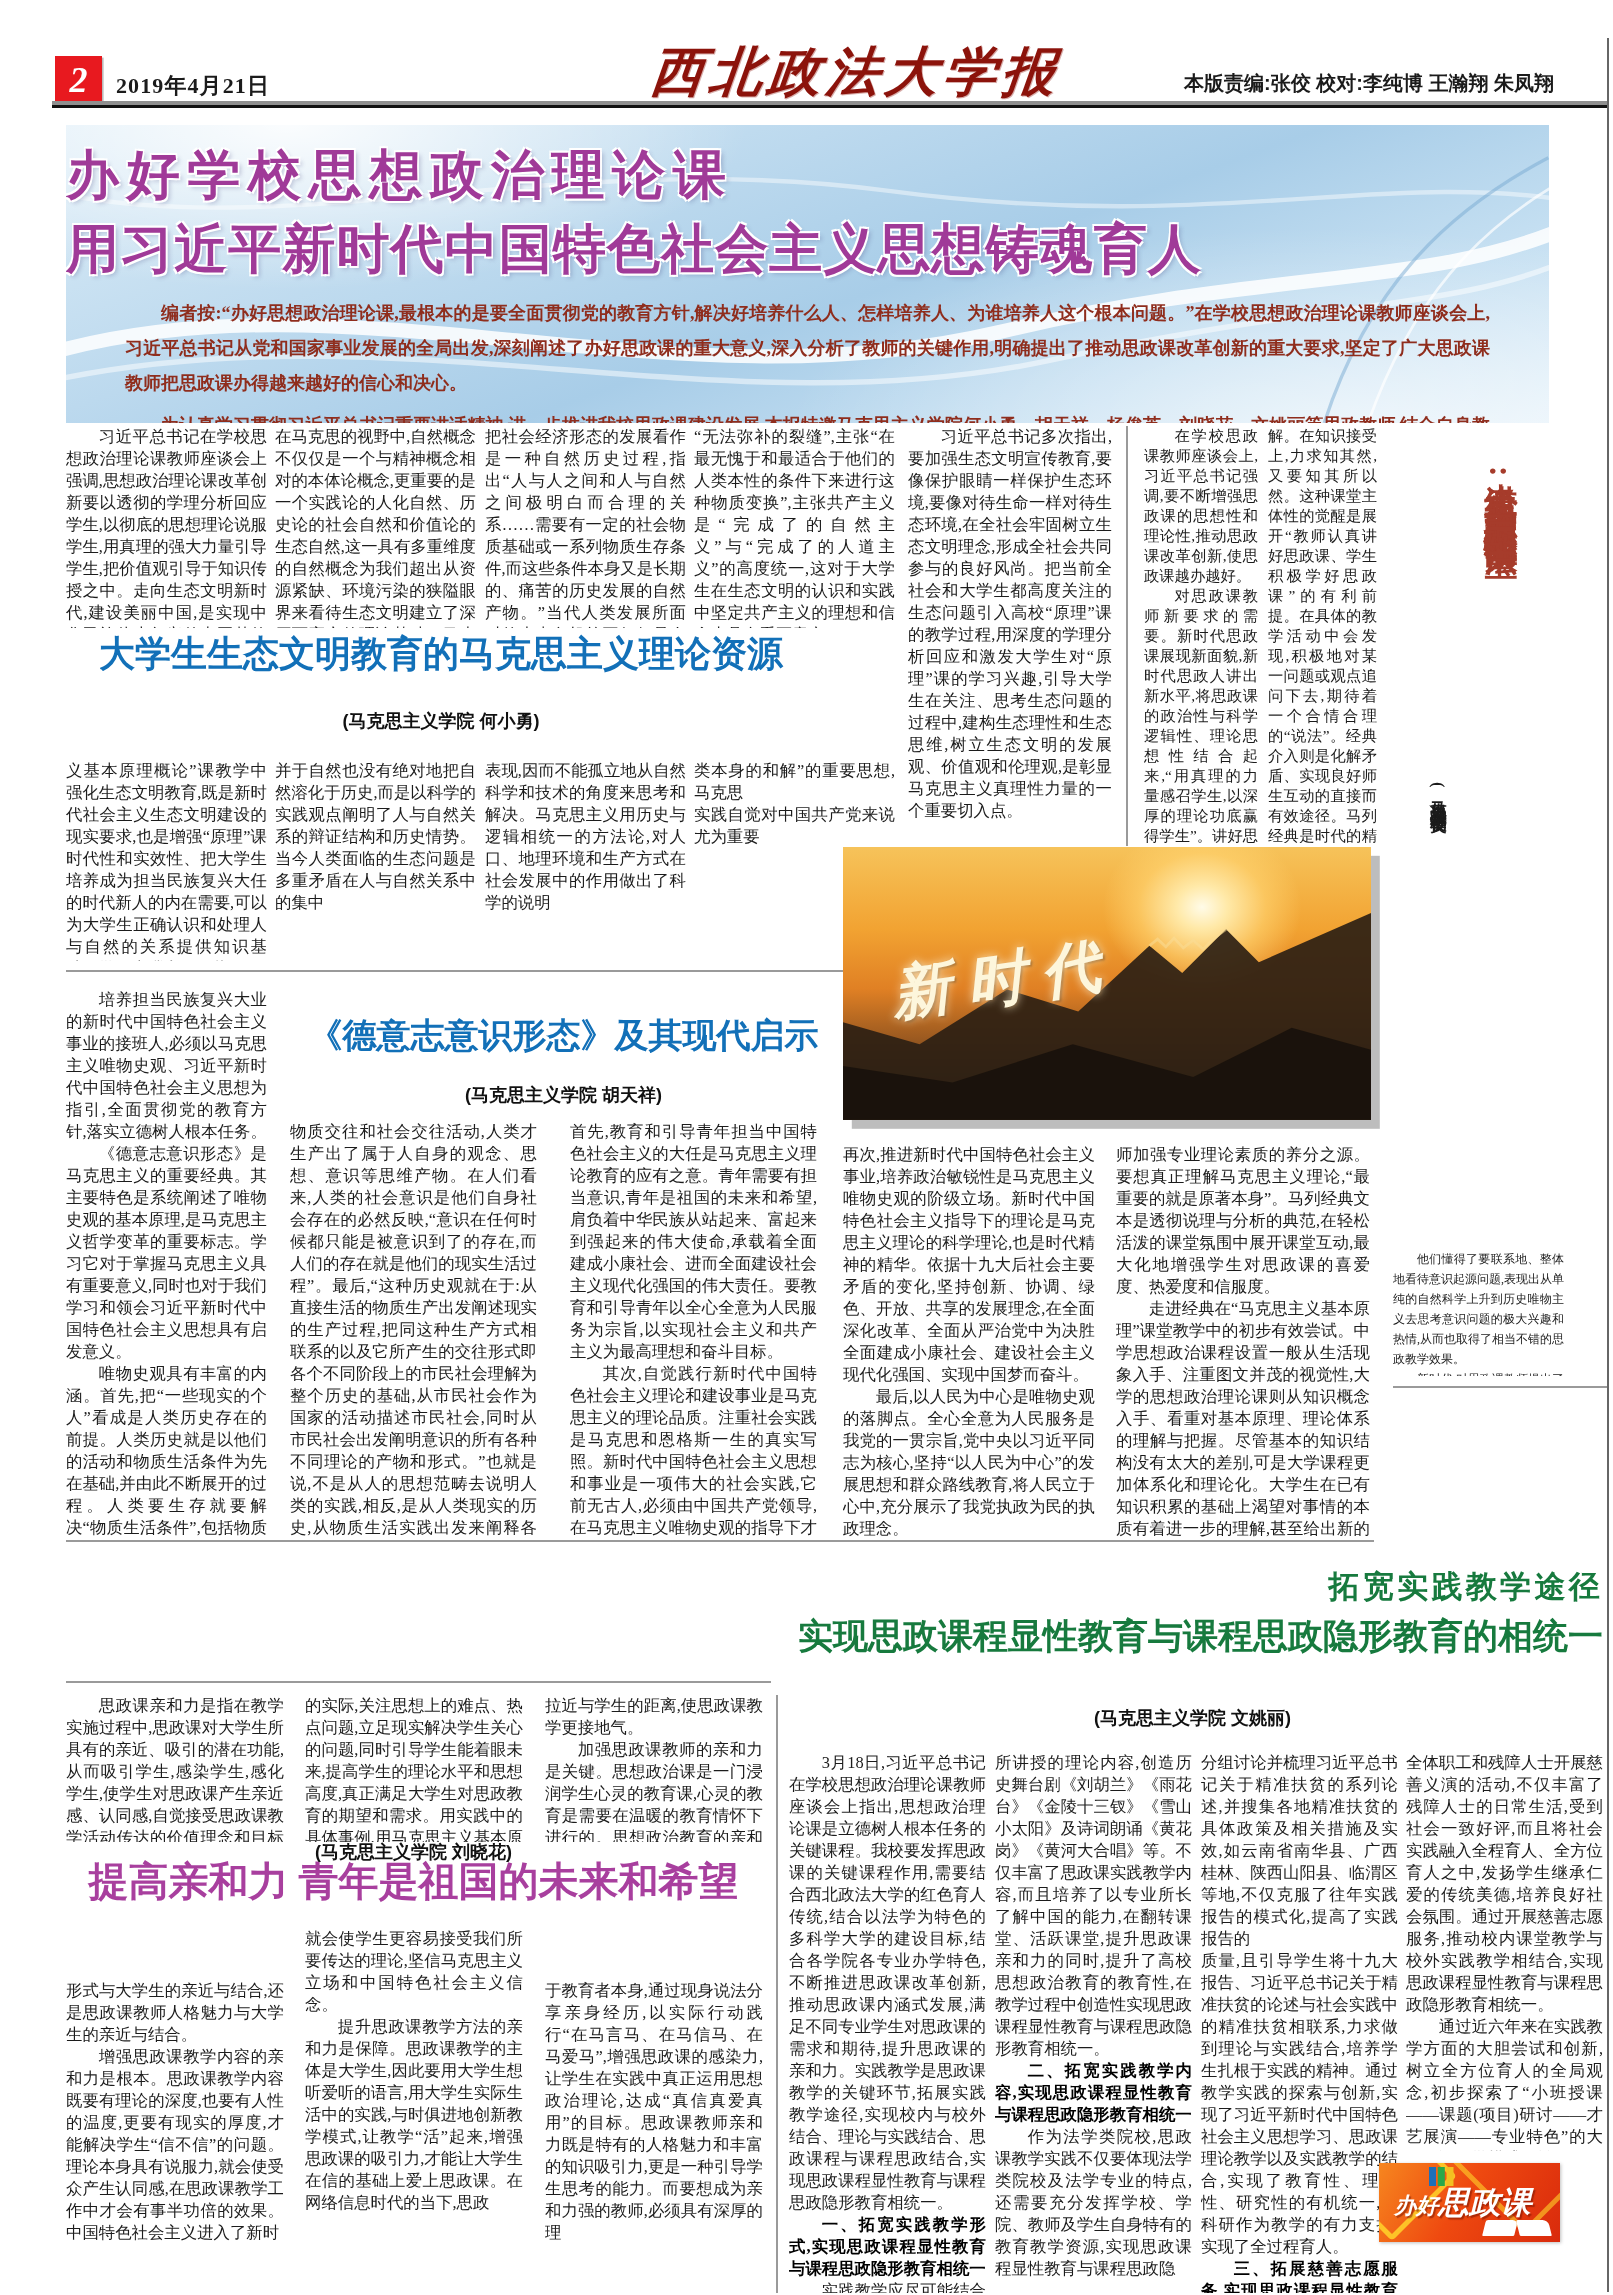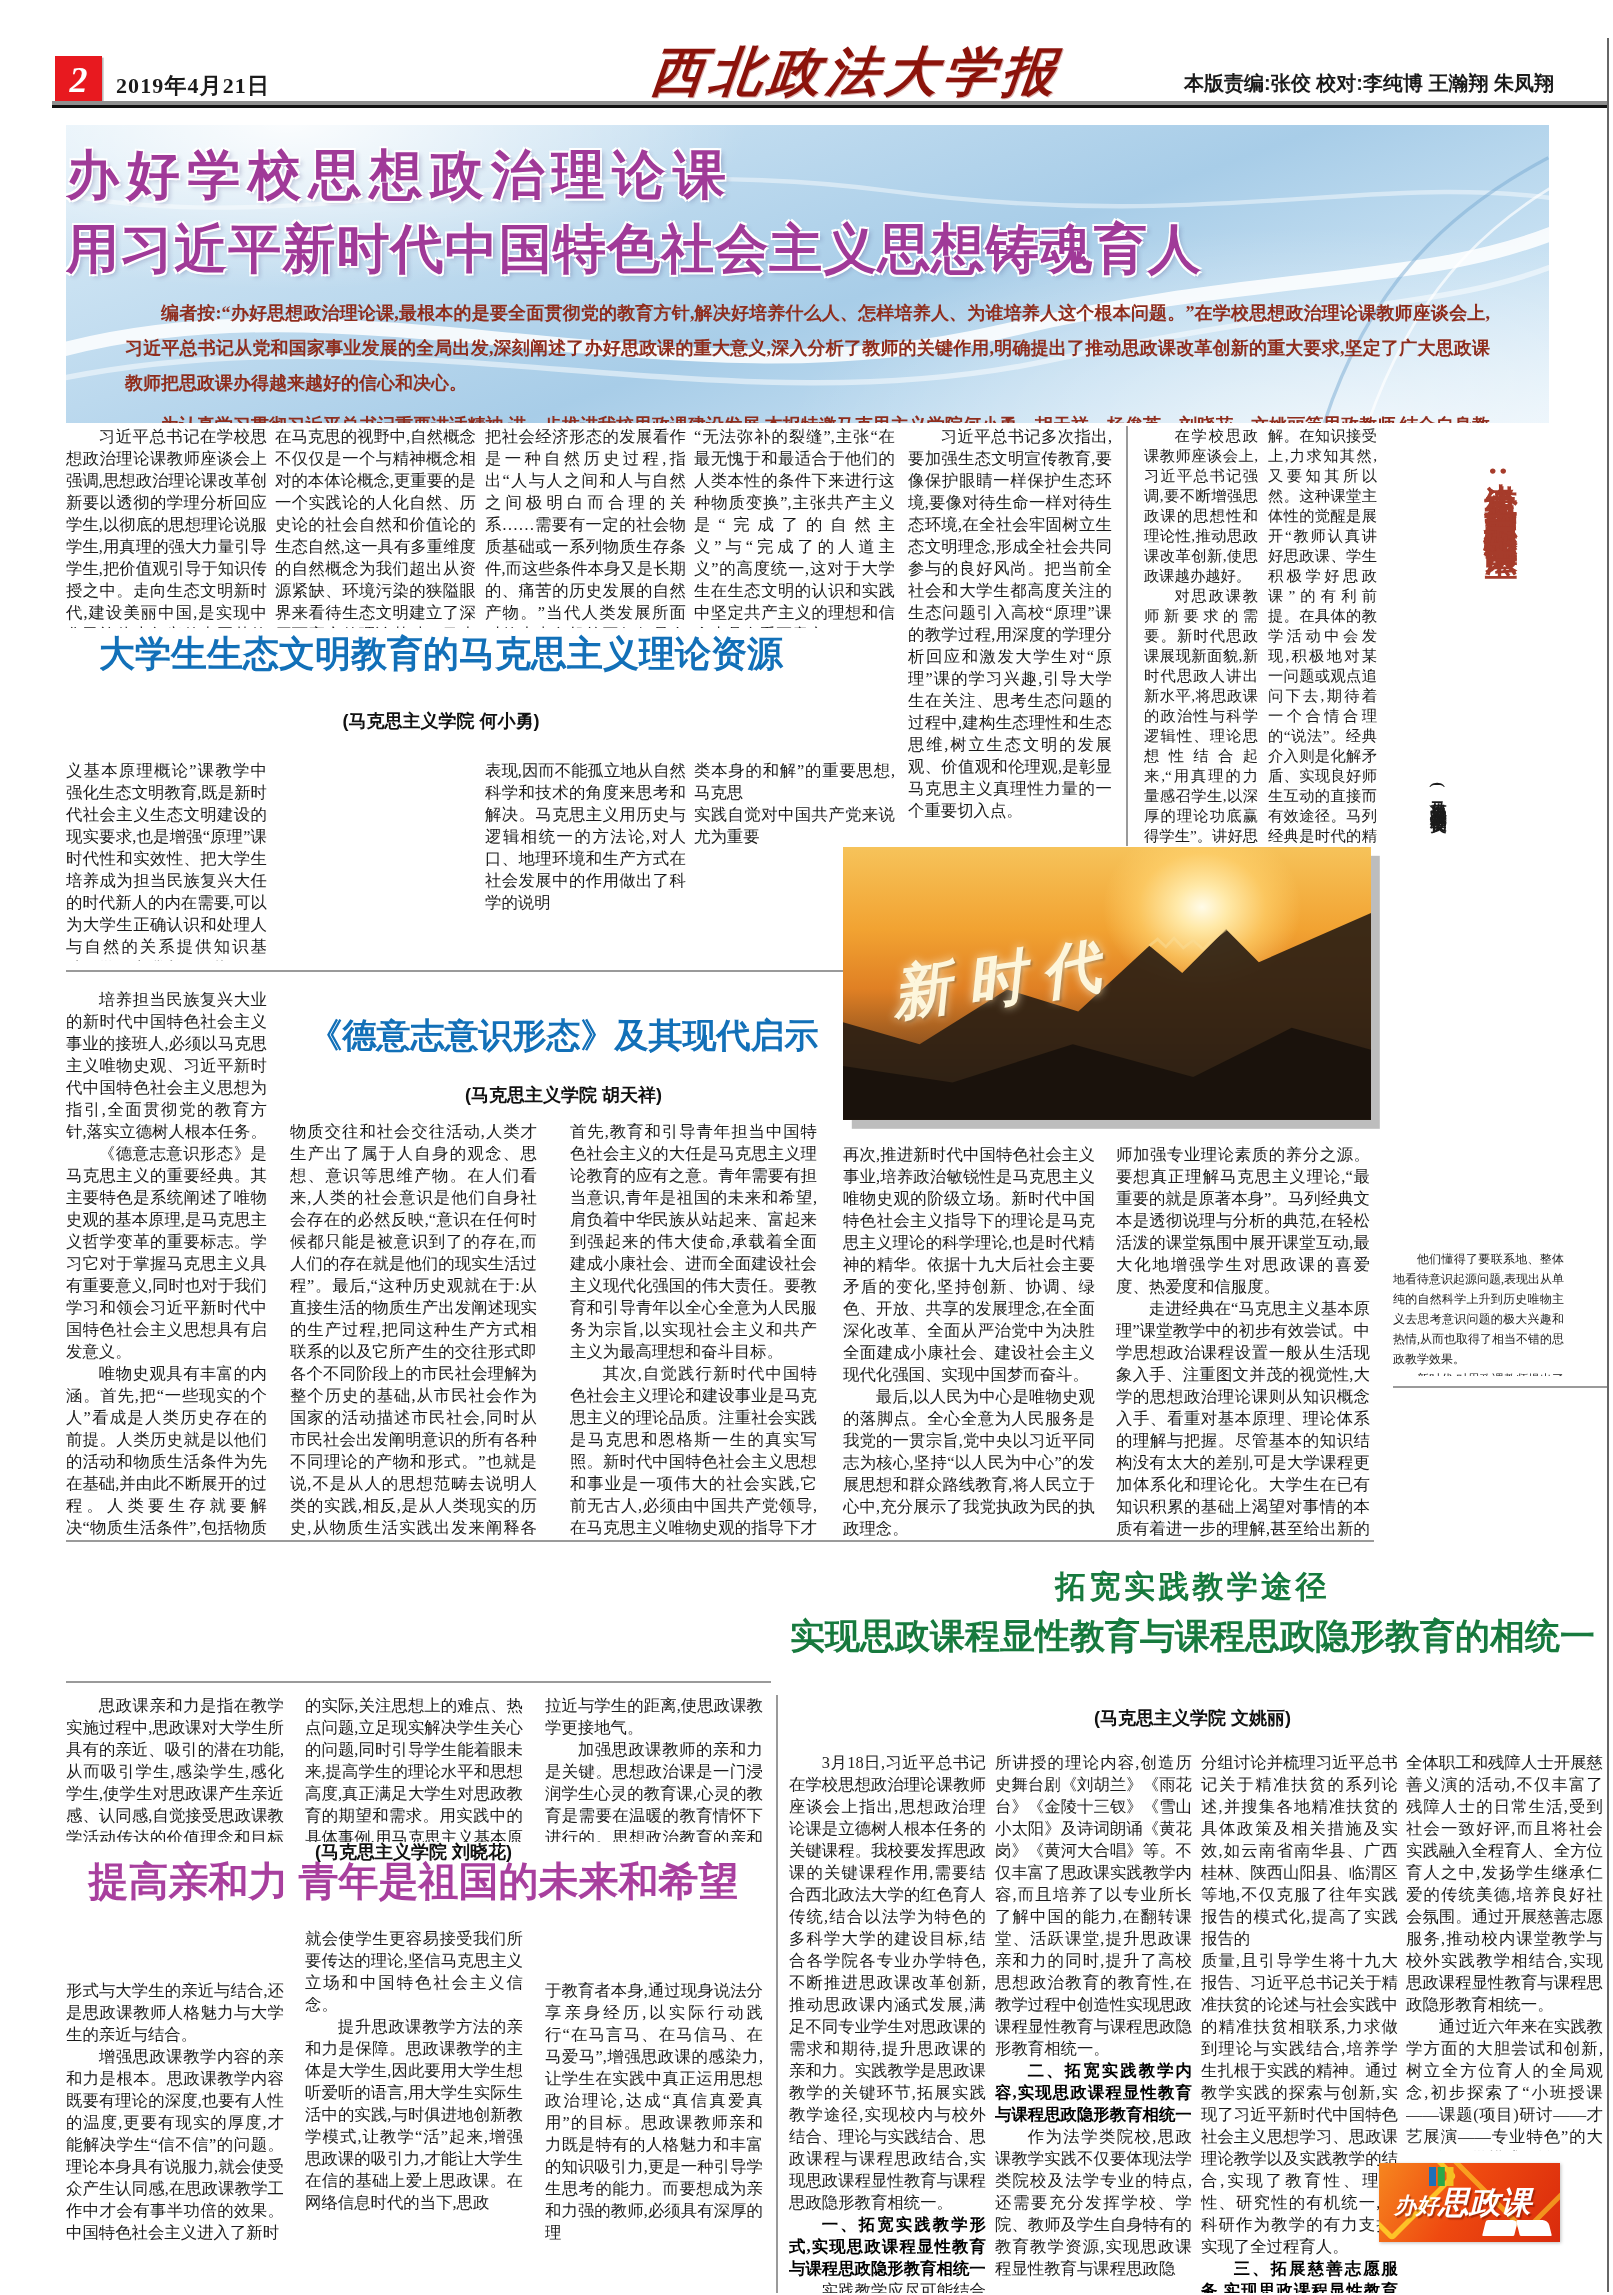--- a/index.html
+++ b/index.html
@@ -31,21 +31,21 @@
   .note{color:#8f2d1d;font-size:18px;line-height:1.95;text-align:justify;font-weight:bold;}
   .note p{margin:7px;text-indent:2em;}
   
   .col{position:absolute;font-size:16.4px;line-height:22px;text-align:justify;overflow:hidden;
        color:#1c1c1c;}
   .col p{margin:0;text-indent:2em;}
   .col p.noind{text-indent:0;}
   .col p.sub{font-weight:bold;text-indent:2em;color:#000;}
   .h-blue{color:#1270b8;font-family:"Liberation Sans","DejaVu Sans",sans-serif;
           font-weight:bold;text-align:center;white-space:nowrap;}
-  .h-green{color:#177a3e;font-weight:bold;text-align:center;white-space:nowrap;}
+  .h-green{color:#177a3e;font-weight:bold;text-align:right;white-space:nowrap;}
   .h-purple{color:#a83f9e;font-weight:bold;text-align:center;white-space:nowrap;}
   .byline{font-family:"Liberation Sans","DejaVu Sans",sans-serif;font-size:18px;
           font-weight:bold;text-align:center;color:#111;}
   .vrule{background:#9a9a9a;}
   .hrule{background:#9a9a9a;}
   .vert-title{writing-mode:vertical-rl;color:#a63c2b;font-weight:bold;font-size:33px;
               letter-spacing:2.2px;line-height:1.15;}
   .vert-byline{writing-mode:vertical-rl;font-size:16.4px;font-weight:bold;letter-spacing:1.1px;}
   .finalblock{font-size:12px;line-height:20px;text-align:justify;overflow:hidden;}
   .finalblock p{margin:0;text-indent:2em;}
@@ -121,20 +121,23 @@
   <div class="col" style="left:908px;top:426px;width:204px;height:420px;">
       <p>习近平总书记多次指出,要加强生态文明宣传教育,要像保护眼睛一样保护生态环境,要像对待生命一样对待生态环境,在全社会牢固树立生态文明理念,形成全社会共同参与的良好风尚。把当前全社会和大学生都高度关注的生态问题引入高校“原理”课的教学过程,用深度的学理分析回应和激发大学生对“原理”课的学习兴趣,引导大学生在关注、思考生态问题的过程中,建构生态理性和生态思维,树立生态文明的发展观、价值观和伦理观,是彰显马克思主义真理性力量的一个重要切入点。</p>
     </div>
 
   <div class="abs h-blue" style="left:77px;top:630px;width:728px;font-size:36px;">大学生生态文明教育的马克思主义理论资源</div>
   <div class="abs byline" style="left:77px;top:709px;width:728px;">(马克思主义学院  何小勇)</div>
 
   <div class="col" style="left:66px;top:760px;width:201px;height:201px;">
       <p class="noind">义基本原理概论”课教学中强化生态文明教育,既是新时代社会主义生态文明建设的现实要求,也是增强“原理”课时代性和实效性、把大学生培养成为担当民族复兴大任的时代新人的内在需要,可以为大学生正确认识和处理人与自然的关系提供知识基础、学理支撑和价值指引。</p>
     </div>
+  <div class="col" style="left:275px;top:760px;width:201px;height:201px;">
+      <p class="noind">并于自然也没有绝对地把自然溶化于历史,而是以科学的实践观点阐明了人与自然关系的辩证结构和历史情势。当今人类面临的生态问题是多重矛盾在人与自然关系中的集中</p>
+    </div>
   <div class="col" style="left:485px;top:760px;width:201px;height:201px;">
       <p class="noind">表现,因而不能孤立地从自然科学和技术的角度来思考和解决。马克思主义用历史与逻辑相统一的方法论,对人口、地理环境和生产方式在社会发展中的作用做出了科学的说明</p>
     </div>
   <div class="col" style="left:694px;top:760px;width:201px;height:201px;">
       <p class="noind">类本身的和解”的重要思想,马克思</p>
       <p class="noind">实践自觉对中国共产党来说尤为重要</p>
     </div>
 
   <div class="abs hrule" style="left:66px;top:970px;width:793px;height:1.6px;"></div>
   <div class="abs vrule" style="left:1126px;top:426px;width:1.6px;height:420px;"></div>

